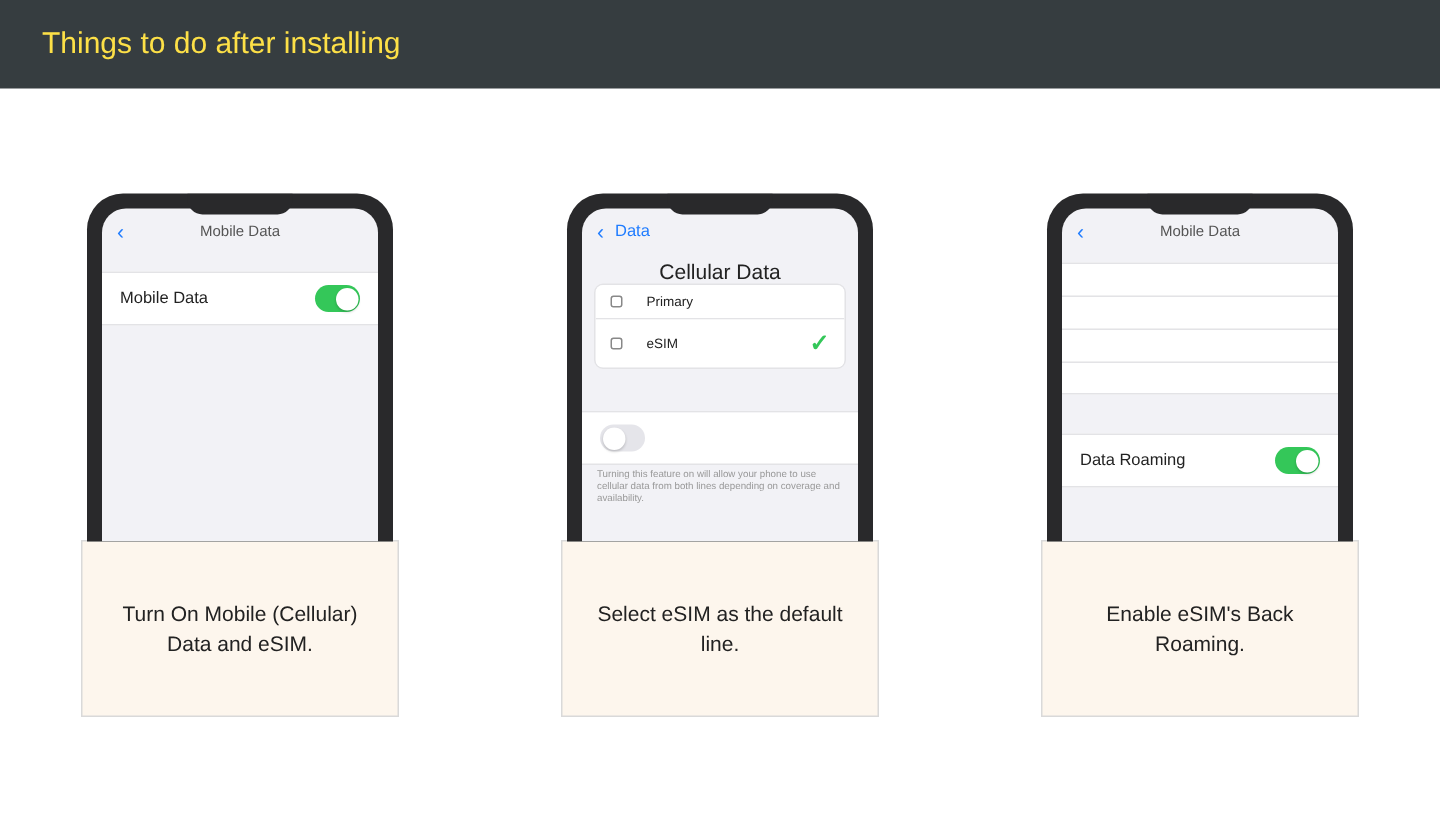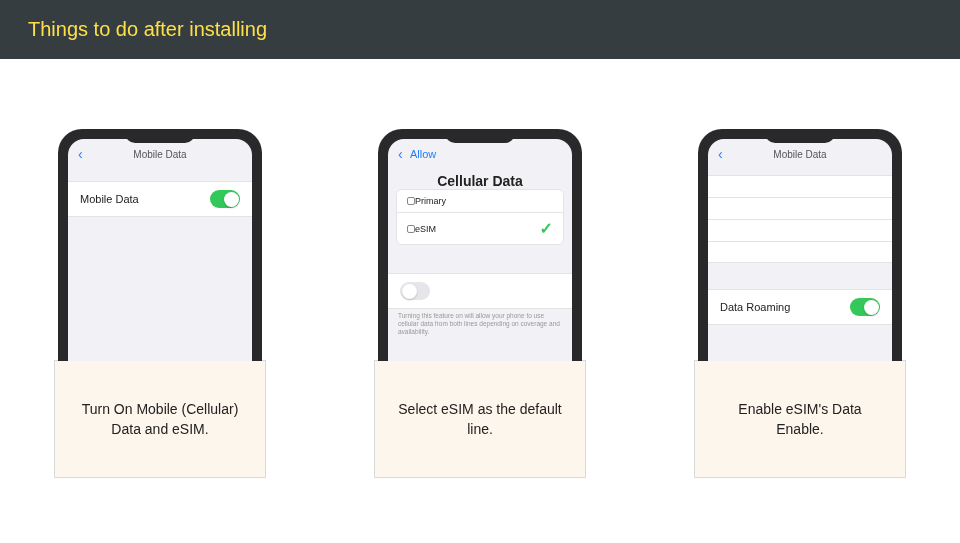--- a/index.html
+++ b/index.html
@@ -107,21 +107,21 @@
     background: #fff;
     border-radius: 50%;
     position: absolute;
     top: 1.5px;
     box-shadow: 0 1px 2px rgba(0,0,0,0.2);
   }
   .toggle.on .knob { right: 1.5px; }
   .toggle.off .knob { left: 1.5px; }
   
   .p2-title {
-    font-weight: 700;
+    font-weight: 400;
     font-size: 14px;
     text-align: center;
     margin-top: 4px;
   }
   .p2-sub {
     font-size: 8px;
     text-align: center;
     color: #444;
     padding: 4px 12px 10px 12px;
     line-height: 1.3;
@@ -135,21 +135,21 @@
   .list-block .lrow {
     background: #fff;
     display: flex;
     align-items: center;
     justify-content: space-between;
     padding: 6px 10px;
     font-size: 9px;
     border-bottom: 1px solid #e3e3e6;
   }
   .list-block .lrow:last-child { border-bottom: none; }
-  .lrow .left { display: flex; align-items: center; gap: 0; justify-content: center; }
+  .lrow .left { display: flex; align-items: center; gap: 16px; justify-content: center; }
   .badge {
     width: 8px; height: 8px;
     border: 1px solid #888;
     border-radius: 2px;
     font-size: 6px;
     display:flex;align-items:center;justify-content:center;
     color:#888;
   }
   .check {
     color: #34c759;
@@ -227,21 +227,21 @@
       <span>Turn On Mobile (Cellular) Data and eSIM.</span>
     </div>
   </div>
 
   <div class="col">
     <div class="phone">
       <div class="notch"></div>
       <div class="screen">
         <div class="nav" style="justify-content:flex-start;">
           <span class="back">‹</span>
-          <span class="back-text">Allow</span>
+          <span class="back-text">Data</span>
         </div>
         <div class="p2-title">Cellular Data</div>
         <div class="list-block">
           <div class="lrow">
             <span class="left">
                 <span class="badge"></span>
                 <span>Primary</span>
               </span>
           </div>
           <div class="lrow">
@@ -283,17 +283,17 @@
         </div>
         <div class="row roam-row">
           <span>Data Roaming</span>
           <span class="toggle on">
               <span class="knob"></span>
             </span>
         </div>
       </div>
     </div>
     <div class="caption">
-      <span>Enable eSIM's Data Enable.</span>
+      <span>Enable eSIM's Back Roaming.</span>
     </div>
   </div>
 
 </div>
 
 </body></html>

